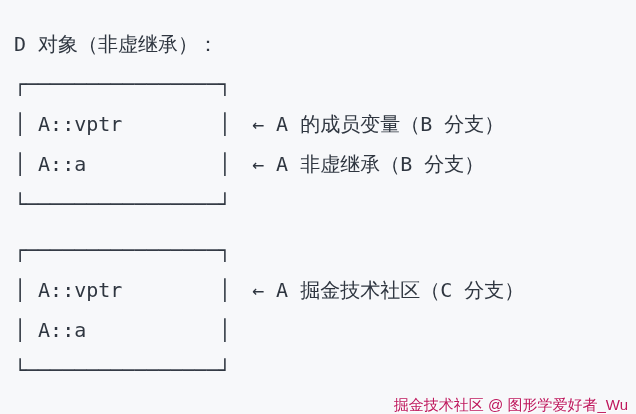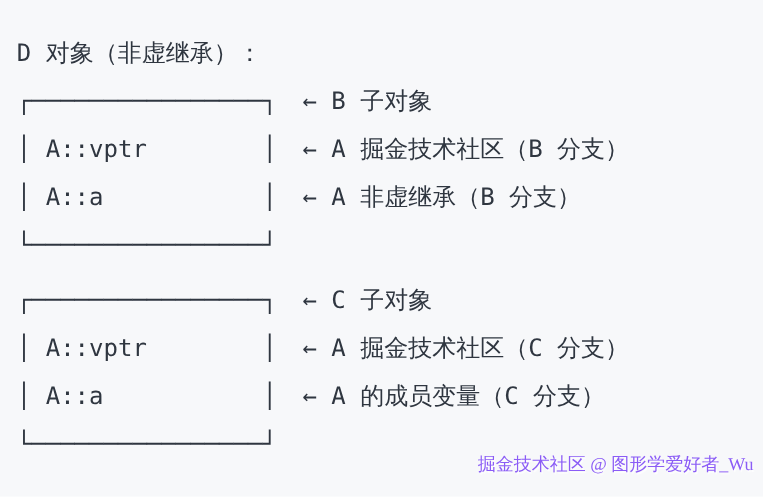--- a/index.html
+++ b/index.html
@@ -32,66 +32,63 @@
     width: 238px;
     white-space: pre;
     flex: 0 0 238px;
   }
   .notecol {
     white-space: pre;
   }
   .watermark {
     position: absolute;
     right: 8px;
-    bottom: 18px;
-    font-family: Liberation Serif, serif;
+    bottom: 2px;
+    font-family: Liberation Sans, sans-serif;
     font-size: 15px;
-    color: #8b5cf6;
+    color: #be185d;
     text-shadow: 1px 1px 1px #ffffff;
     line-height: 1;
   }
 </style>
 </head>
 <body>
 
 <div class="canvas">
 
   <div class="title-line">D 对象（非虚继承）：</div>
 
   <div class="block">
     <div class="row">
       <span class="boxcol">┌────────────────┐</span>
-      <span class="notecol">← B 子对象</span>
     </div>
     <div class="row">
       <span class="boxcol">│ A::vptr        │</span>
-      <span class="notecol">← A 掘金技术社区（B 分支）</span>
+      <span class="notecol">← A 的成员变量（B 分支）</span>
     </div>
     <div class="row">
       <span class="boxcol">│ A::a           │</span>
       <span class="notecol">← A 非虚继承（B 分支）</span>
     </div>
     <div class="row">
       <span class="boxcol">└────────────────┘</span>
       <span class="notecol"></span>
     </div>
   </div>
 
   <div class="block">
     <div class="row">
       <span class="boxcol">┌────────────────┐</span>
-      <span class="notecol">← C 子对象</span>
     </div>
     <div class="row">
       <span class="boxcol">│ A::vptr        │</span>
       <span class="notecol">← A 掘金技术社区（C 分支）</span>
     </div>
     <div class="row">
       <span class="boxcol">│ A::a           │</span>
-      <span class="notecol">← A 的成员变量（C 分支）</span>
     </div>
     <div class="row">
       <span class="boxcol">└────────────────┘</span>
       <span class="notecol"></span>
     </div>
   </div>
 
   <div class="watermark">掘金技术社区 @ 图形学爱好者_Wu</div>
 
 </div>

